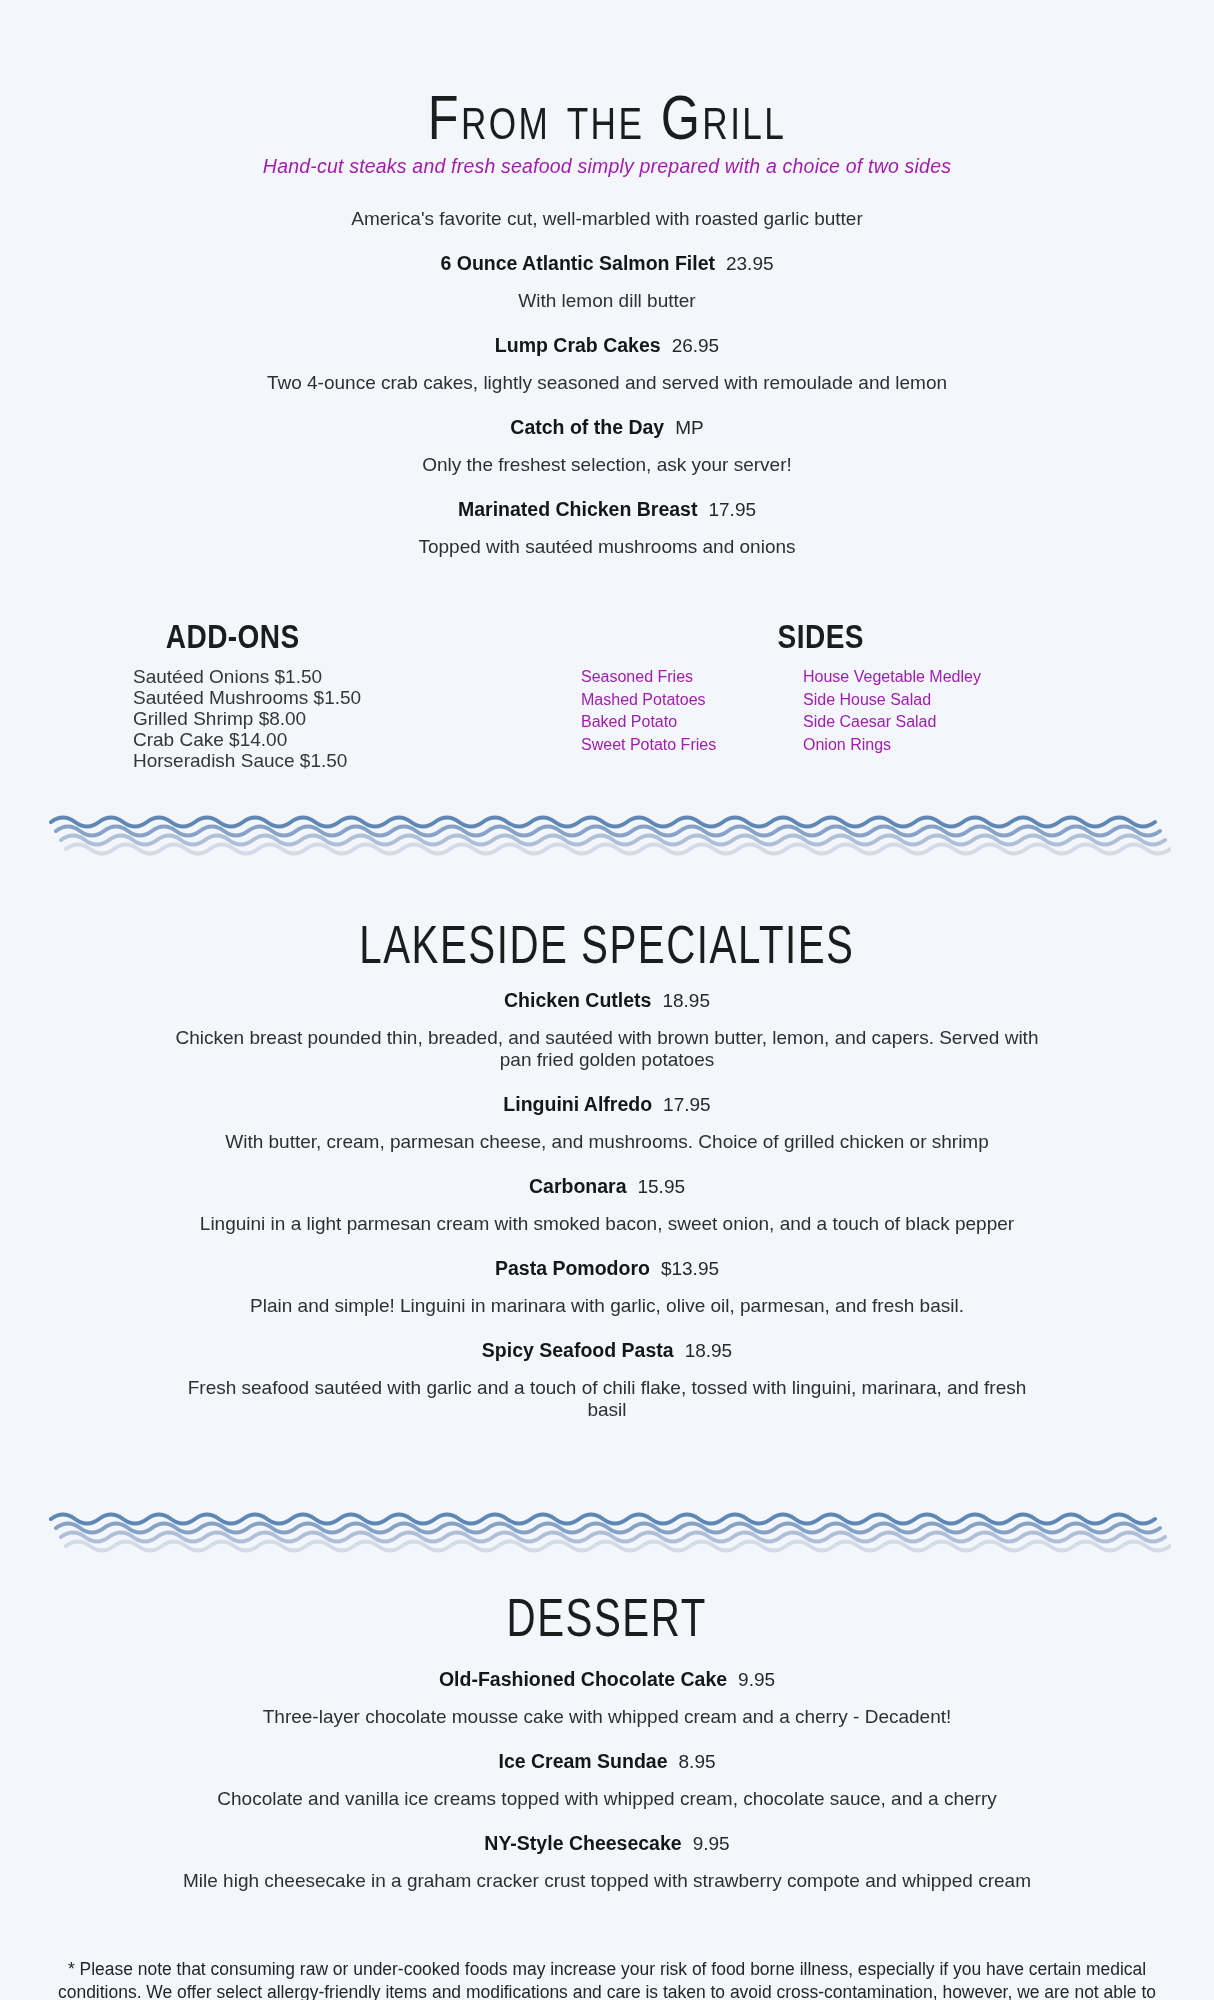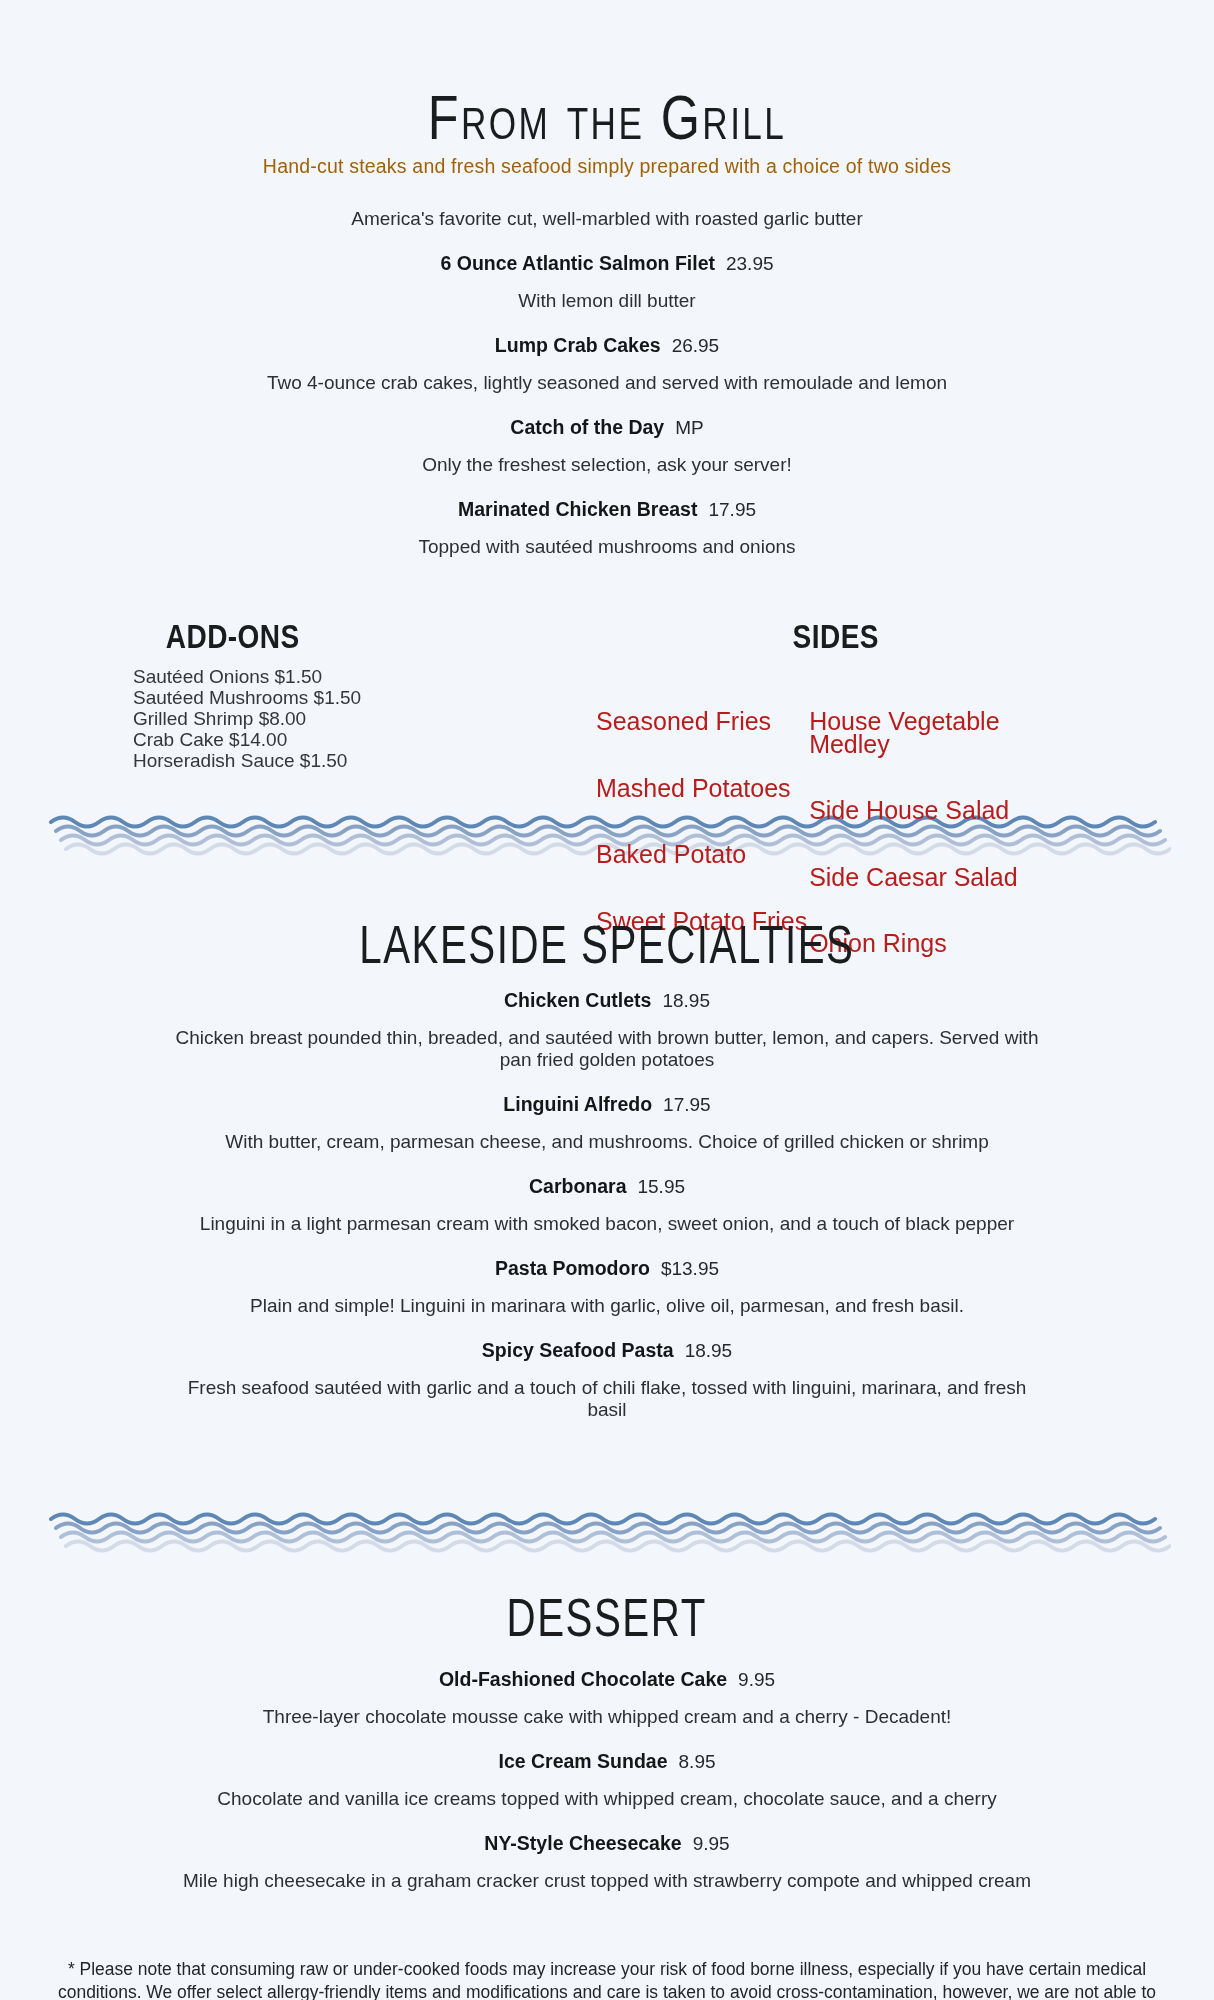--- a/index.html
+++ b/index.html
@@ -32,24 +32,25 @@
     transform-origin:50% 50%;
   }
   .grill-title{font-size:63px;margin-top:86px;}
   .grill-title .squeeze{font-variant:small-caps;letter-spacing:3px;transform:scaleX(0.8);}
   .section-title-lakeside{font-size:53px;margin-top:56px;}
   .section-title-lakeside .squeeze{letter-spacing:2px;}
   .section-title-dessert{font-size:53px;margin-top:32px;}
   .section-title-dessert .squeeze{letter-spacing:2px;}
   .subtitle{
     text-align:center;
+    font-style:italic;
     font-size:19.5px;
     letter-spacing:.2px;
     margin-top:6px;
-    color:#a16207;
+    color:#a21caf;
   }
   
   .items{margin-top:30px;text-align:center;}
   .items.lakeside-items{margin-top:18px;}
   .items.dessert-items{margin-top:24px;}
   .menu-item{margin-bottom:22px;}
   .item-head{line-height:23px;}
   .item-name{font-weight:700;font-size:19.5px;color:#141618;}
   .item-price{font-weight:400;font-size:19px;color:#26292c;margin-left:11px;}
   .item-desc{
@@ -59,25 +60,25 @@
   
   .two-col{position:relative;height:150px;margin-top:62px;}
   .col-header{
     font-size:33px;font-weight:700;color:var(--heading);
     line-height:34px;text-align:center;white-space:nowrap;
   }
   .col-header .squeeze{display:inline-block;transform:scaleX(0.85);transform-origin:50% 50%;letter-spacing:.5px;}
   .addons-block{position:absolute;left:133px;width:200px;}
   .addons-list{list-style:none;margin-top:12px;white-space:nowrap;}
   .addons-list li{font-size:19px;line-height:21px;color:#33373a;}
-  .sides-block{position:absolute;left:596px;width:480px;}
+  .sides-block{position:absolute;left:581px;width:480px;}
   .sides-cols{display:flex;margin-top:12px;}
   .sides-col{list-style:none;}
   .sides-col.first{width:222px;}
-  .sides-col li{font-size:25px;line-height:22.5px;color:#b91c1c;margin-top:44px;}
+  .sides-col li{font-size:16px;line-height:22.5px;color:#a21caf;}
   
   .wave{display:block;margin:0 auto;}
   .wave-1{margin-top:44px;}
   .wave-2{margin-top:90px;}
   
   .footnote{
     margin:66px auto 0;
     max-width:1180px;
     text-align:center;
     font-size:18px;line-height:23px;

